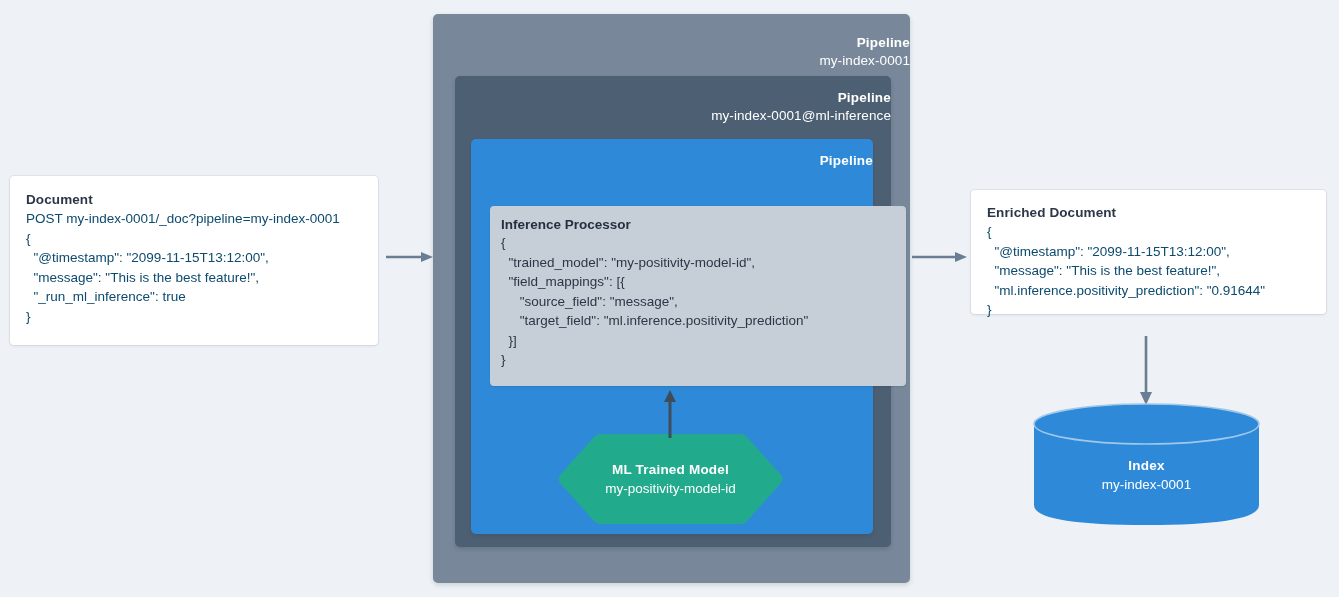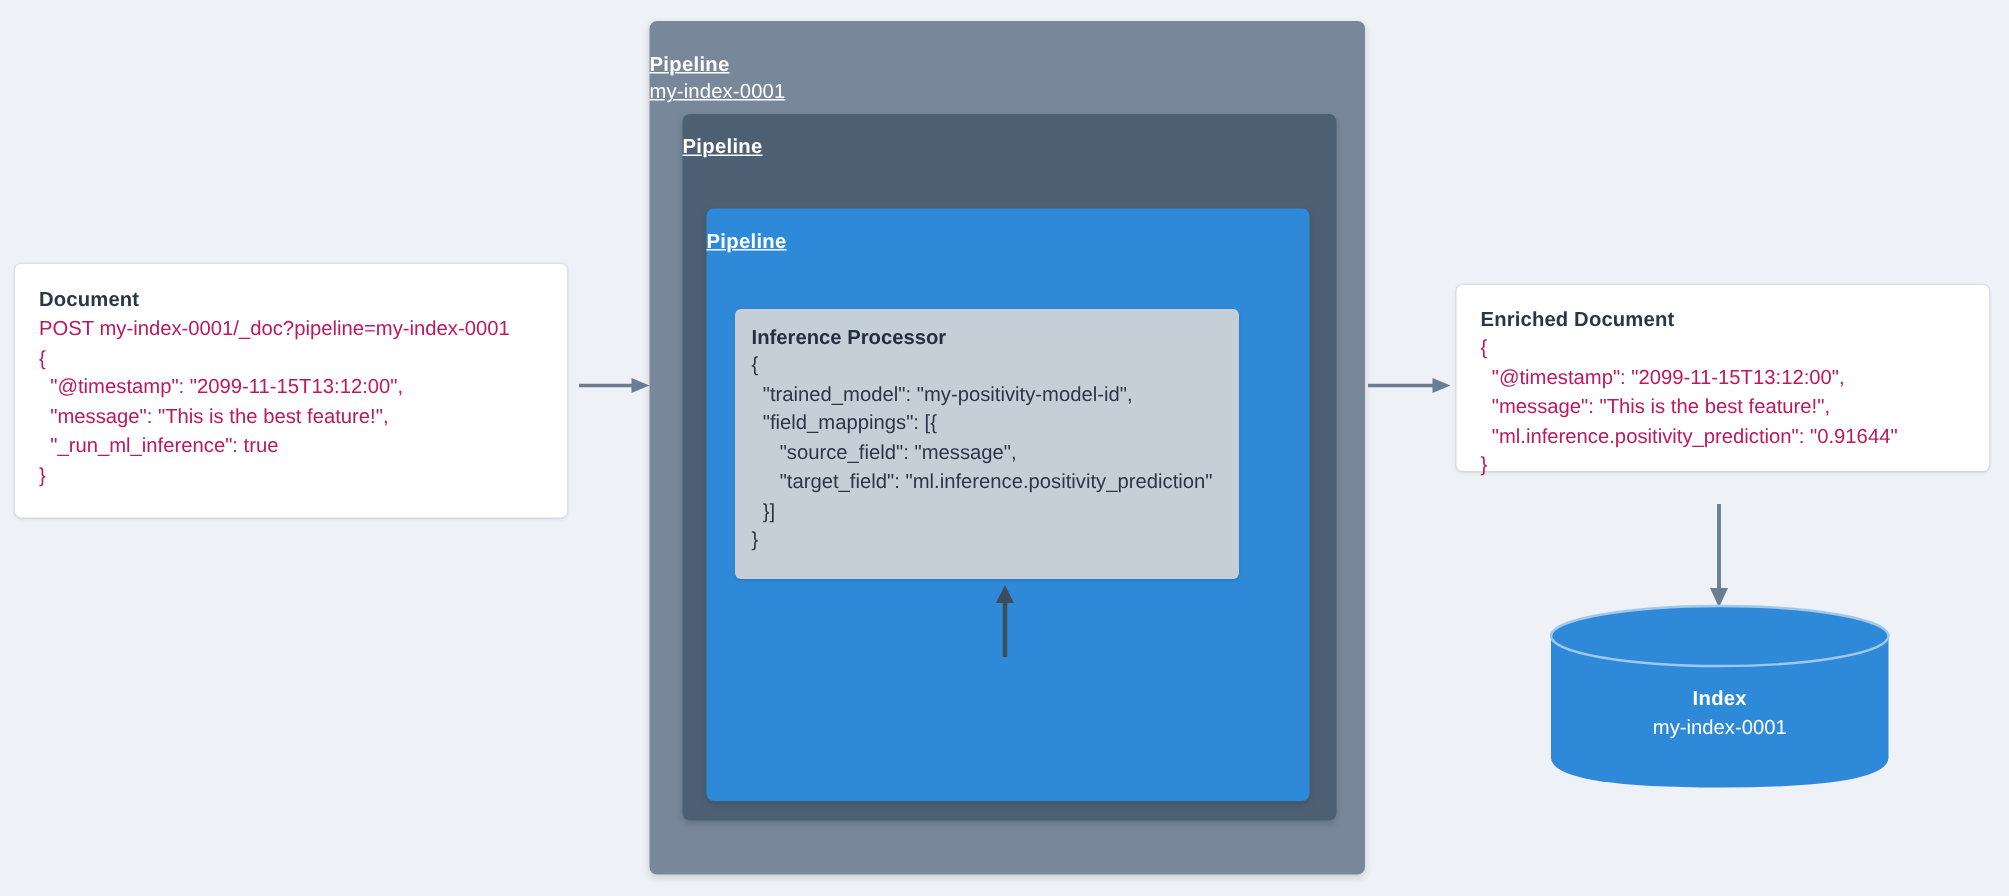--- a/index.html
+++ b/index.html
@@ -24,21 +24,21 @@
     box-shadow: 0 1px 3px rgba(40,60,80,0.10), 0 0 0 1px rgba(200,210,220,0.35);
   }
   .card .title {
     font-weight: bold;
     font-size: 13.5px;
     color: #2b3747;
     letter-spacing: 0.1px;
   }
   .card .line {
     font-size: 13.5px;
-    color: #be185d;
+    color: #0c4a6e;
     white-space: pre;
     line-height: 19.5px;
   }
   .card .body { line-height: 19.5px; }
 
   
   #document-card {
     left: 10px; top: 176px;
     width: 368px; height: 169px;
     padding: 16px 14px 10px 16px;
@@ -52,23 +52,22 @@
     padding: 15px 14px 10px 16px;
   }
   #enriched-card .title { margin-bottom: 2px; }
 
   
   .pipebox {
     position: absolute;
     border-radius: 5px;
   }
   .pipebox .hdr {
-    text-align: left;
+    text-align: right;
     color: #ffffff;
-    text-decoration: underline;
   }
   .pipebox .hdr .h-title {
     font-weight: bold;
     font-size: 13.5px;
     line-height: 17px;
     letter-spacing: 0.2px;
   }
   .pipebox .hdr .h-sub {
     font-size: 13.5px;
     line-height: 19px;
@@ -94,21 +93,21 @@
     width: 402px; height: 395px;
     background: #2e8ad8;
     box-shadow: 0 2px 4px rgba(30,45,60,0.18);
     padding-top: 13px;
   }
 
   
   #inference-processor {
     position: absolute;
     left: 490px; top: 206px;
-    width: 336px; height: 180px;
+    width: 416px; height: 180px;
     background: #c6cfd8;
     border-radius: 4px;
     padding: 11px 12px 4px 11px;
     box-shadow: 0 1px 2px rgba(30,45,60,0.15);
   }
   #inference-processor .title {
     font-weight: bold;
     font-size: 13.5px;
     color: #24303f;
     margin-bottom: 1px;
@@ -184,40 +183,50 @@
   <div class="pipebox" id="pipeline-outer">
     <div class="hdr">
       <div class="h-title">Pipeline</div>
       <div class="h-sub">my-index-0001</div>
     </div>
   </div>
 
   <div class="pipebox" id="pipeline-middle">
     <div class="hdr">
       <div class="h-title">Pipeline</div>
+      <div class="h-sub">my-index-0001@ml-inference</div>
     </div>
   </div>
 
   <div class="pipebox" id="pipeline-inner">
     <div class="hdr">
       <div class="h-title">Pipeline</div>
     </div>
   </div>
 
   <div id="inference-processor">
     <div class="title">Inference Processor</div>
     <div class="line">{</div>
     <div class="line">  "trained_model": "my-positivity-model-id",</div>
     <div class="line">  "field_mappings": [{</div>
     <div class="line">     "source_field": "message",</div>
     <div class="line">     "target_field": "ml.inference.positivity_prediction"</div>
     <div class="line">  }]</div>
     <div class="line">}</div>
   </div>
 
+  <div id="ml-model-hex">
+    <svg viewBox="0 0 227 92" xmlns="http://www.w3.org/2000/svg">
+      <path d="M44 1 L183 1 Q187 1 189.5 3.5 L224 42 Q227 46 224 50 L189.5 88.5 Q187 91 183 91 L44 91 Q40 91 37.5 88.5 L3 50 Q0 46 3 42 L37.5 3.5 Q40 1 44 1 Z" fill="#21ab8c"></path>
+    </svg>
+    <div class="hex-label">
+      <div class="m-title">ML Trained Model</div>
+      <div class="m-sub">my-positivity-model-id</div>
+    </div>
+  </div>
 
   <div class="arrow" id="arrow-model-to-processor">
     <svg width="20" height="50" viewBox="0 0 20 50" xmlns="http://www.w3.org/2000/svg">
       <line x1="10" y1="50" x2="10" y2="12" stroke="#3f4c5c" stroke-width="3"></line>
       <path d="M10 2 L16 14 L4 14 Z" fill="#3f4c5c"></path>
     </svg>
   </div>
 
   <div class="card" id="document-card">
     <div class="title">Document</div>

